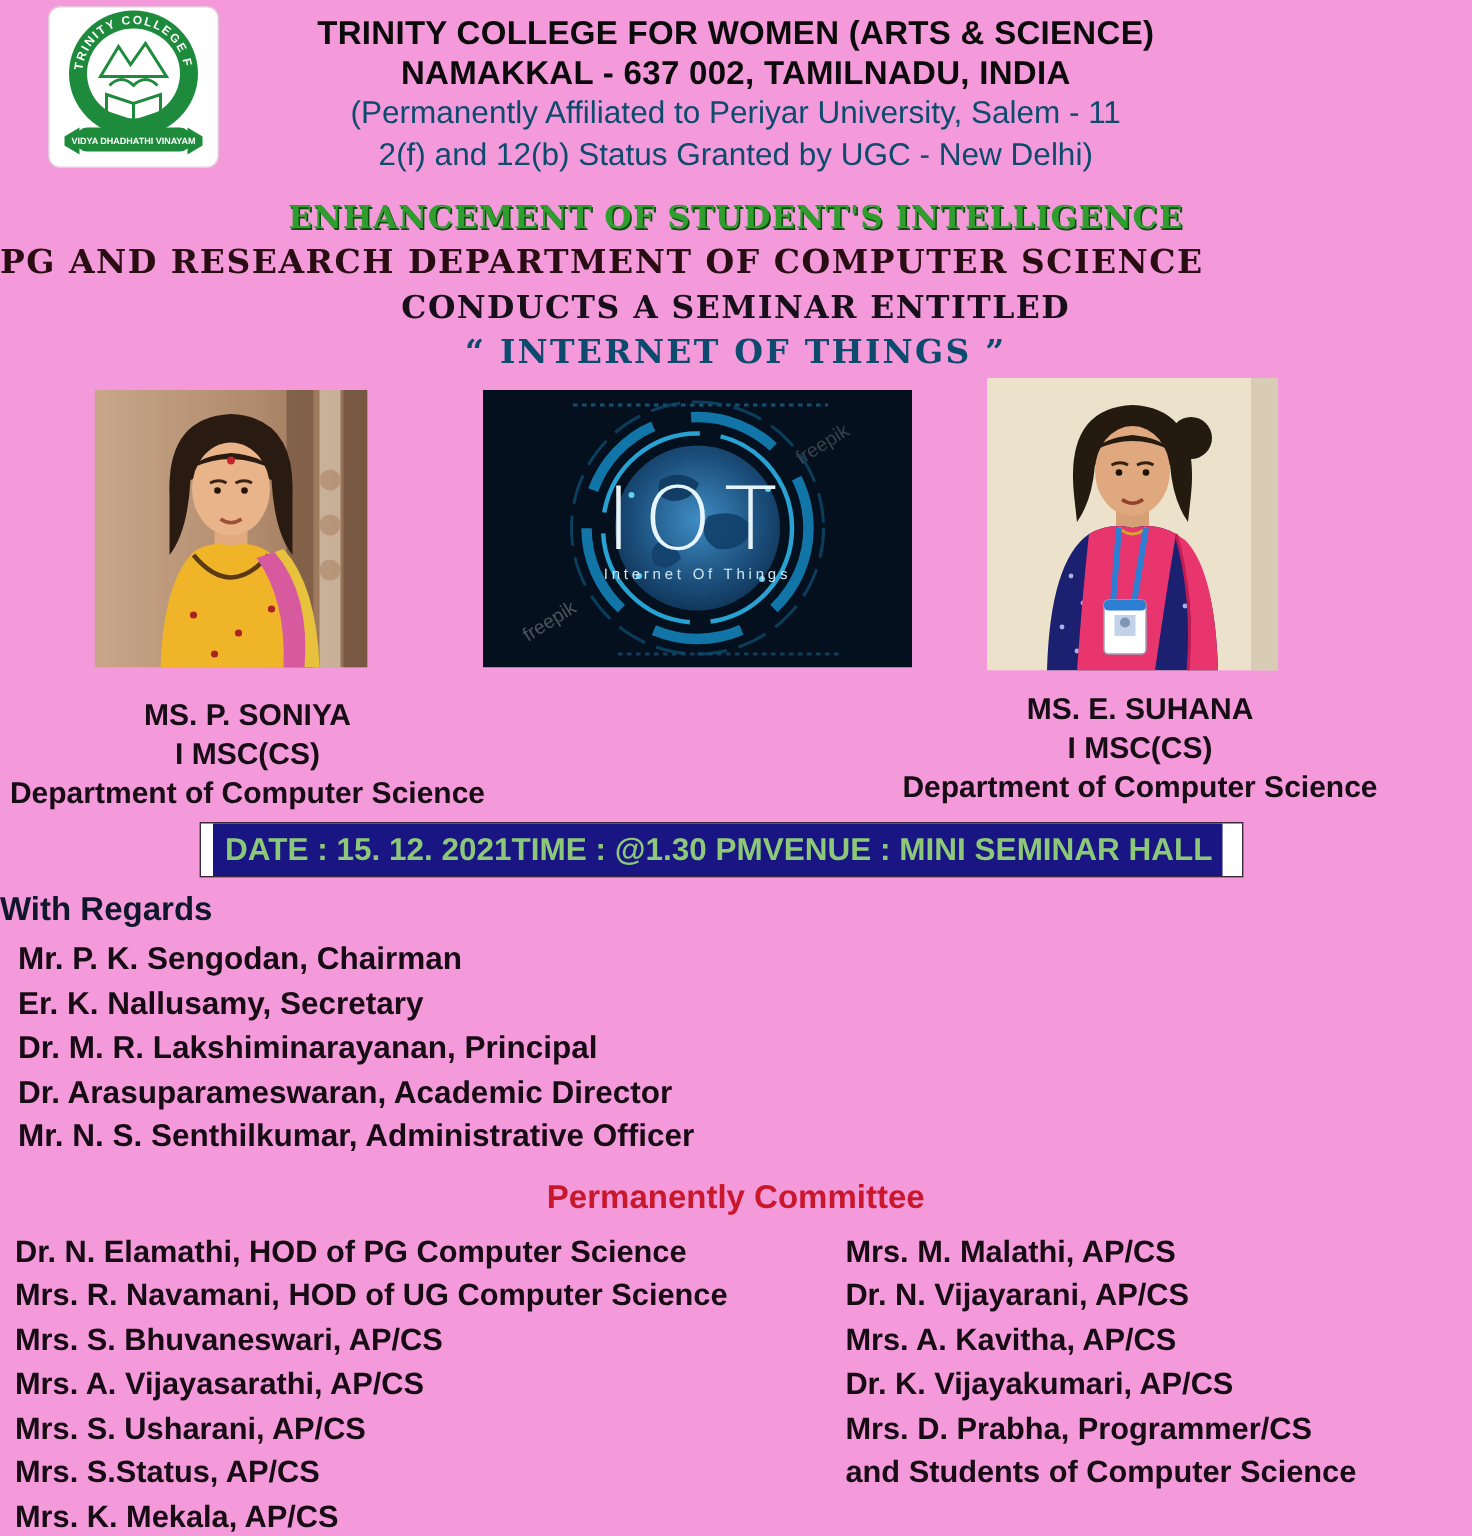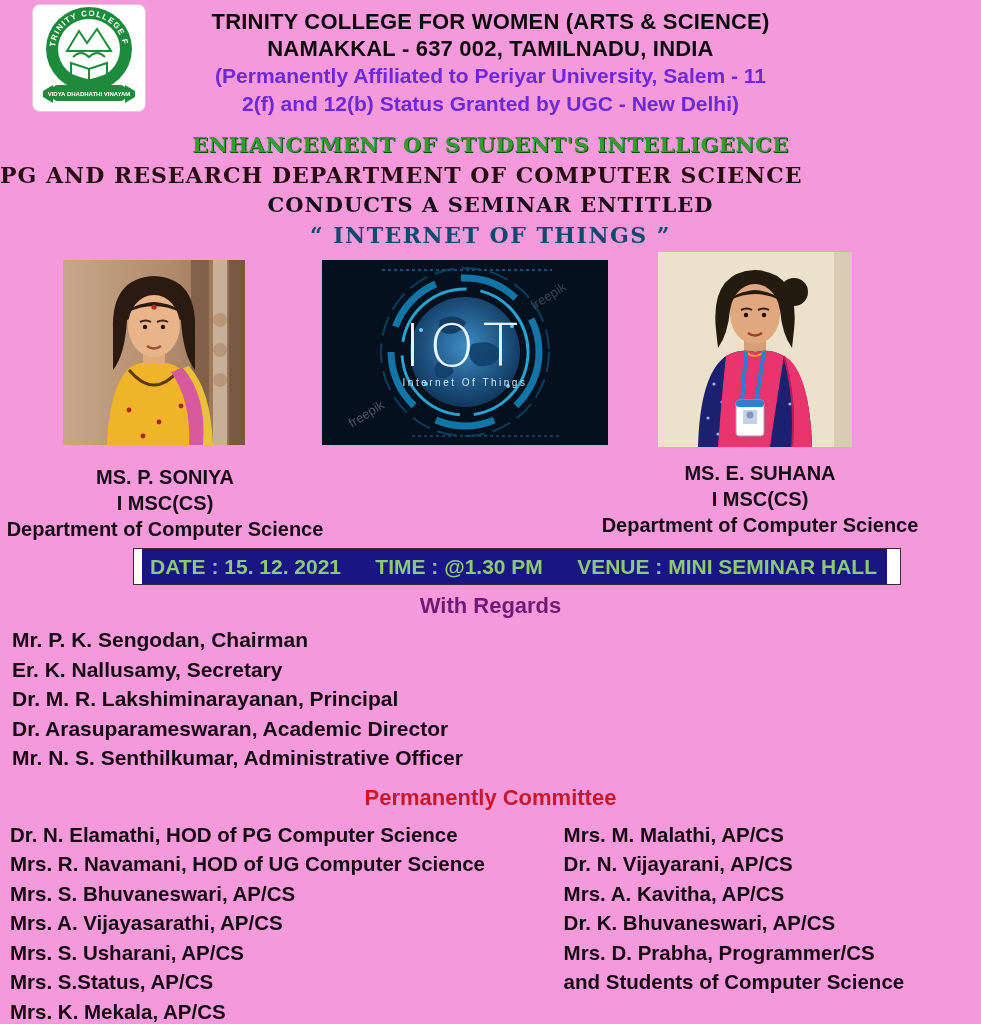--- a/index.html
+++ b/index.html
@@ -6,21 +6,21 @@
   body{
     width:981px;height:1024px;overflow:hidden;
     background:#f49adb;
     font-family:"Liberation Sans",sans-serif;
   }
   .poster{position:relative;width:981px;height:1024px;background:#f49adb;}
 
   
   .header{position:relative;padding-top:8px;text-align:center;}
   .line-college{font-size:22px;font-weight:bold;color:#0b0b0b;line-height:27px;letter-spacing:.2px;}
-  .line-affil{font-size:21px;font-weight:700;color:#6d28d9;line-height:28px;}
+  .line-affil{font-size:21px;font-weight:400;color:#0c4a6e;line-height:28px;}
 
   .logo{position:absolute;left:33px;top:5px;width:112px;height:106px;background:#ffffff;border-radius:7px;box-shadow:0 0 0 1px #e9c9df;}
 
   
   .theme{margin-top:14px;text-align:center;font-family:"DejaVu Serif",serif;font-weight:bold;
          font-size:21px;color:#2f9e2f;letter-spacing:.5px;text-shadow:1px 1px 0 #0a4d0a;}
   .dept{margin-top:5px;text-align:left;font-family:"DejaVu Serif",serif;font-weight:bold;
         font-size:22px;color:#2a0d13;letter-spacing:1px;}
   .conducts{margin-top:4px;text-align:center;font-family:"DejaVu Serif",serif;font-weight:bold;
         font-size:21px;color:#17101a;letter-spacing:1px;}
@@ -34,27 +34,27 @@
   .photo-right{position:absolute;left:658px;top:-8px;width:194px;height:195px;}
   .photos svg{display:block;}
 
   
   .captions{position:relative;height:78px;margin-top:0;}
   .cap-left{position:absolute;left:0;top:4px;width:330px;text-align:center;}
   .cap-right{position:absolute;left:585px;top:0;width:350px;text-align:center;}
   .cap-line{font-size:20px;font-weight:bold;color:#170d15;line-height:26px;}
 
   
-  .event-bar{position:relative;margin:10px 0 0 133px;width:768px;height:37px;background:#ffffff;border:1px solid #3a2a3a;box-sizing:border-box;}
+  .event-bar{position:relative;margin:10px 0 0 133px;width:696px;height:37px;background:#ffffff;border:1px solid #3a2a3a;box-sizing:border-box;}
   .event-bar-inner{position:absolute;left:8px;right:13px;top:0;bottom:0;background:#191582;
       display:flex;align-items:center;justify-content:space-between;padding:0 10px 0 8px;}
   .event-text{color:#8cc878;font-weight:bold;font-size:21px;white-space:nowrap;}
 
   
-  .with-regards{margin-top:8px;text-align:center;color:#701a75;font-size:22px;font-weight:bold;}
+  .with-regards{margin-top:8px;text-align:left;color:#0f172a;font-size:22px;font-weight:bold;}
   .regards-list{margin:6px 0 0 12px;}
   .regards-item{font-size:21px;font-weight:bold;color:#170b14;line-height:29.5px;}
 
   
   .org-heading{margin-top:12px;text-align:center;color:#c9182c;font-size:22px;font-weight:bold;}
   .committee{display:flex;margin-top:9px;}
   .col-left{margin-left:10px;width:545px;}
   .col-right{width:420px;padding-left:12px;}
   .committee-item{font-size:20.5px;font-weight:bold;color:#170b14;line-height:29.5px;white-space:nowrap;}
 </style>
@@ -257,19 +257,19 @@
       <div class="committee-item">Mrs. S. Bhuvaneswari, AP/CS</div>
       <div class="committee-item">Mrs. A. Vijayasarathi, AP/CS</div>
       <div class="committee-item">Mrs. S. Usharani, AP/CS</div>
       <div class="committee-item">Mrs. S.Status, AP/CS</div>
       <div class="committee-item">Mrs. K. Mekala,  AP/CS</div>
     </div>
     <div class="col-right">
       <div class="committee-item">Mrs. M. Malathi,  AP/CS</div>
       <div class="committee-item">Dr. N. Vijayarani,  AP/CS</div>
       <div class="committee-item">Mrs. A. Kavitha, AP/CS</div>
-      <div class="committee-item">Dr. K.  Bhuvaneswari, AP/CS</div>
+      <div class="committee-item">Dr. K.  Vijayakumari, AP/CS</div>
       <div class="committee-item">Mrs. D. Prabha, Programmer/CS</div>
       <div class="committee-item">and Students of Computer Science</div>
     </div>
   </div>
 
 </div>
 
 </body></html>

